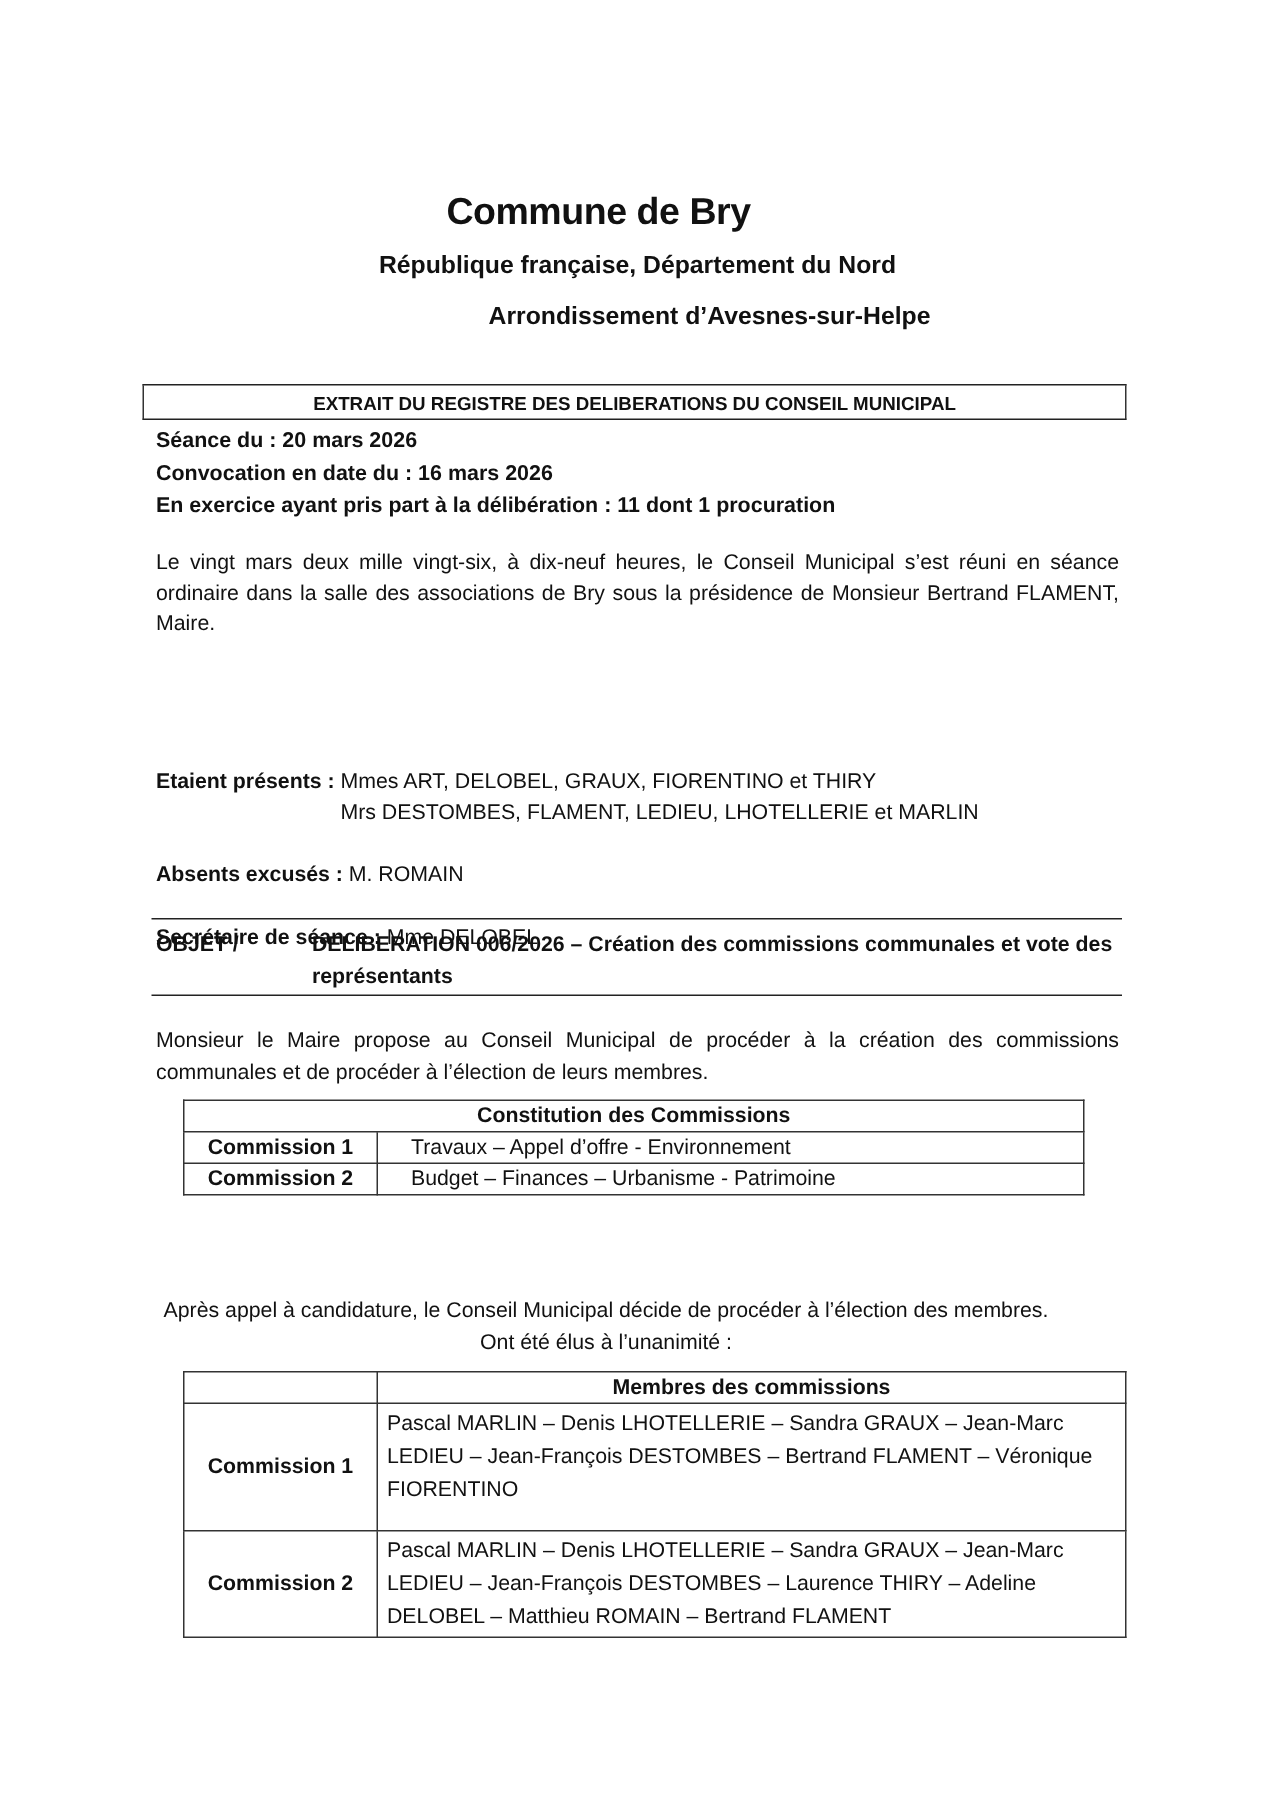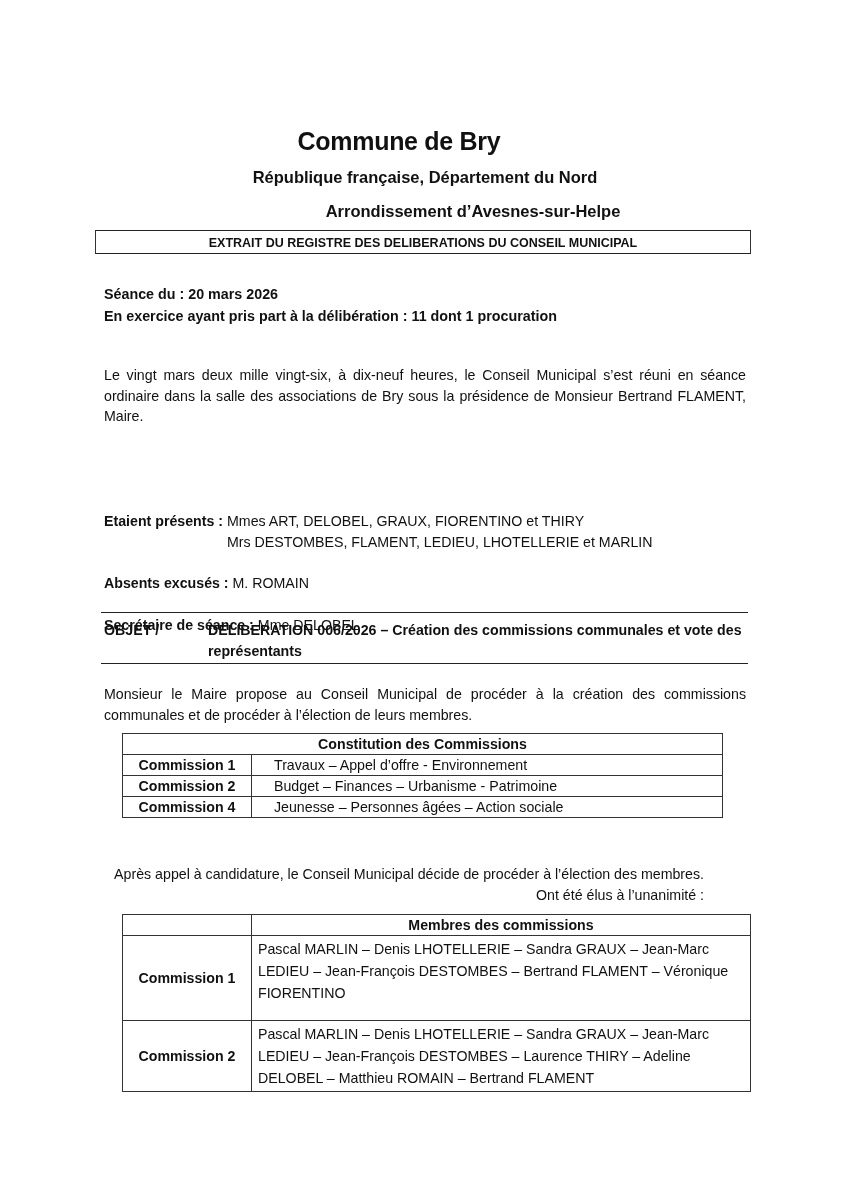--- a/index.html
+++ b/index.html
@@ -6,21 +6,21 @@
   body {
     width: 850px; height: 1200px; background: #ffffff; color: #111;
     font-family: "Liberation Sans", "DejaVu Sans", sans-serif;
     position: relative; overflow: hidden;
   }
   .abs { position: absolute; }
   .title { left: 0; width: 798px; top: 127px; text-align: center; font-size: 25px; font-weight: bold; letter-spacing: -0.3px; }
   .sub1 { left: 0; width: 850px; top: 168px; text-align: center; font-size: 16.5px; font-weight: bold; }
   .sub2 { left: 0; width: 850px; top: 202px; text-align: center; font-size: 16.5px; font-weight: bold; padding-left: 48px; }
   .extract-box {
-    left: 95px; top: 230px; width: 656px; height: 24px;
+    left: 95px; top: 256px; width: 656px; height: 24px;
     border: 1px solid #333; border-top: 1.5px solid #222; border-bottom: 1.5px solid #222;
     font-size: 12.5px; font-weight: bold; text-align: center; line-height: 24px; box-sizing: border-box;
   }
   .meta { left: 104px; top: 284px; font-size: 14.3px; font-weight: bold; line-height: 21.5px; }
   .para { left: 104px; width: 642px; font-size: 14.2px; line-height: 20.5px; text-align: justify; }
   .label-b { font-weight: bold; }
   .line { font-size: 14.2px; line-height: 21px; margin-top: 42px; }
   .hr { height: 0; border-top: 1.3px solid #222; }
   .objet { left: 104px; top: 620px; width: 650px; font-size: 14.2px; font-weight: bold; line-height: 21px; }
   .objet .k { position: absolute; left: 0; top: 0; }
@@ -41,20 +41,21 @@
 <body>
 
 <div class="abs title">Commune de Bry</div>
 <div class="abs sub1">République française, Département du Nord</div>
 <div class="abs sub2">Arrondissement d’Avesnes-sur-Helpe</div>
 
 <div class="abs extract-box">EXTRAIT DU REGISTRE DES DELIBERATIONS DU CONSEIL MUNICIPAL</div>
 
 <div class="abs meta">
   <div>Séance du : 20 mars 2026</div>
+  <div>Convocation en date du : 16 mars 2026</div>
   <div>En exercice ayant pris part à la délibération : 11 dont 1 procuration</div>
 </div>
 
 <div class="abs para" style="top:365px;">Le vingt mars deux mille vingt-six, à dix-neuf heures, le Conseil Municipal s’est réuni en séance ordinaire dans la salle des associations de Bry sous la présidence de Monsieur Bertrand FLAMENT, Maire.</div>
 
 <div class="abs line" style="left:104px; top:469px;">
   <span class="label-b">Etaient présents :</span>
   <span>Mmes ART, DELOBEL, GRAUX, FIORENTINO et THIRY</span>
 </div>
 <div class="abs line" style="left:227px; top:490px;">Mrs DESTOMBES, FLAMENT, LEDIEU, LHOTELLERIE et MARLIN</div>
@@ -84,28 +85,24 @@
         <th colspan="2">Constitution des Commissions</th>
       </tr>
   <tr>
     <td class="c">Commission 1</td>
     <td class="d">Travaux – Appel d’offre - Environnement</td>
   </tr>
   <tr>
     <td class="c">Commission 2</td>
     <td class="d">Budget – Finances – Urbanisme - Patrimoine</td>
   </tr>
-  <tr>
-    <td class="c">Commission 4</td>
-    <td class="d">Jeunesse – Personnes âgées – Action sociale</td>
-  </tr>
 </tbody>
   </table>
 
-<div class="abs para" style="top:864px; width:600px; text-align:right;">Après appel à candidature, le Conseil Municipal décide de procéder à l’élection des membres. Ont été élus à l’unanimité :</div>
+<div class="abs para" style="top:864px; width:600px; text-align:center;">Après appel à candidature, le Conseil Municipal décide de procéder à l’élection des membres. Ont été élus à l’unanimité :</div>
 
 <table class="t2">
   <tbody>
       <tr>
     <th style="width:128px;"></th>
     <th>Membres des commissions</th>
   </tr>
   <tr>
     <td class="c" style="height:84px;">Commission 1</td>
     <td class="d">Pascal MARLIN – Denis LHOTELLERIE – Sandra GRAUX – Jean-Marc LEDIEU – Jean-François DESTOMBES – Bertrand FLAMENT – Véronique FIORENTINO</td>

